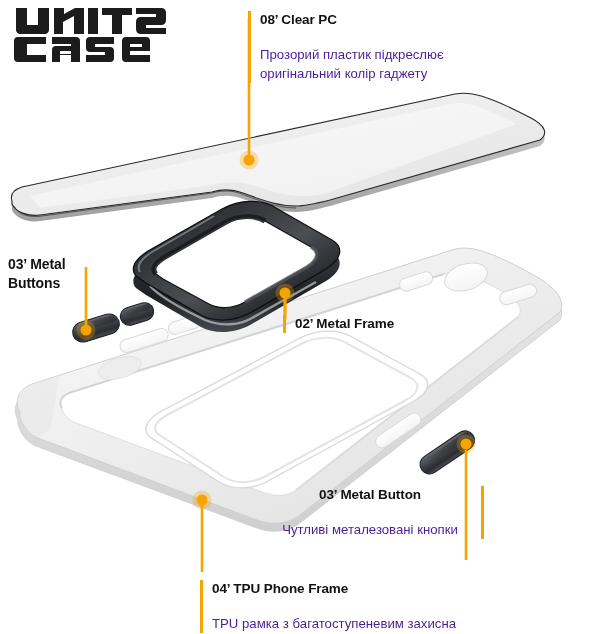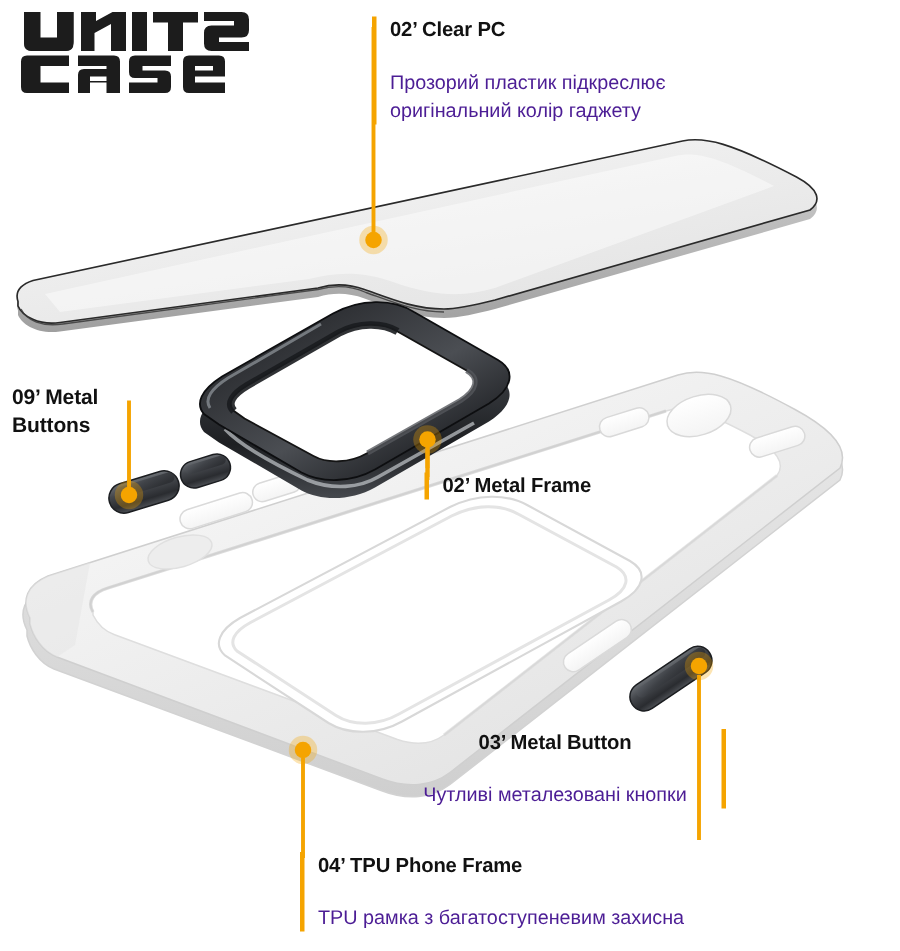--- a/index.html
+++ b/index.html
@@ -68,21 +68,21 @@
   }
   .callout.plain {
     padding-left: 0;
   }
 
   
   #callout-01 { left: 248px; top: 11px; }
   #callout-02 { left: 283px; top: 315px; }
   #callout-03-left { left: 8px; top: 255px; }
   #callout-03-right { left: 268px; top: 486px; width: 204px; }
-  #callout-04 { left: 200px; top: 568px; }
+  #callout-04 { left: 200px; top: 580px; }
 
   #callout-03-left .c-title {
     white-space: normal;
     width: 96px;
     font-size: 14px;
     line-height: 19px;
   }
   #callout-04 .c-body { max-width: 268px; }
   #callout-02 .c-body { max-width: 180px; }
   #callout-01 .c-body { max-width: 252px; }
@@ -373,30 +373,30 @@
         <circle cx="466" cy="444" r="5.5" fill="#F5A400"></circle>
       </g>
       <g>
         <circle cx="202" cy="500" r="9.5" fill="#F5A400" opacity="0.30"></circle>
         <circle cx="202" cy="500" r="5.5" fill="#F5A400"></circle>
       </g>
     </g>
   </svg>
 
   <div class="callout with-bar-left" id="callout-01">
-    <div class="c-title">02’ Clear PC</div>
+    <div class="c-title">08’ Clear PC</div>
     <div class="c-body">Прозорий пластик підкреслює оригінальний колір гаджету</div>
   </div>
 
   <div class="callout with-bar-left" id="callout-02">
     <div class="c-title">02’ Metal Frame</div>
   </div>
 
   <div class="callout plain" id="callout-03-left">
-    <div class="c-title">09’ Metal Buttons</div>
+    <div class="c-title">03’ Metal Buttons</div>
   </div>
 
   <div class="callout with-bar-right" id="callout-03-right">
     <div class="c-title">03’ Metal Button</div>
     <div class="c-body">Чутливі металезовані кнопки</div>
   </div>
 
   <div class="callout with-bar-left" id="callout-04">
     <div class="c-title">04’ TPU Phone Frame</div>
     <div class="c-body">TPU рамка з багатоступеневим захисна</div>

